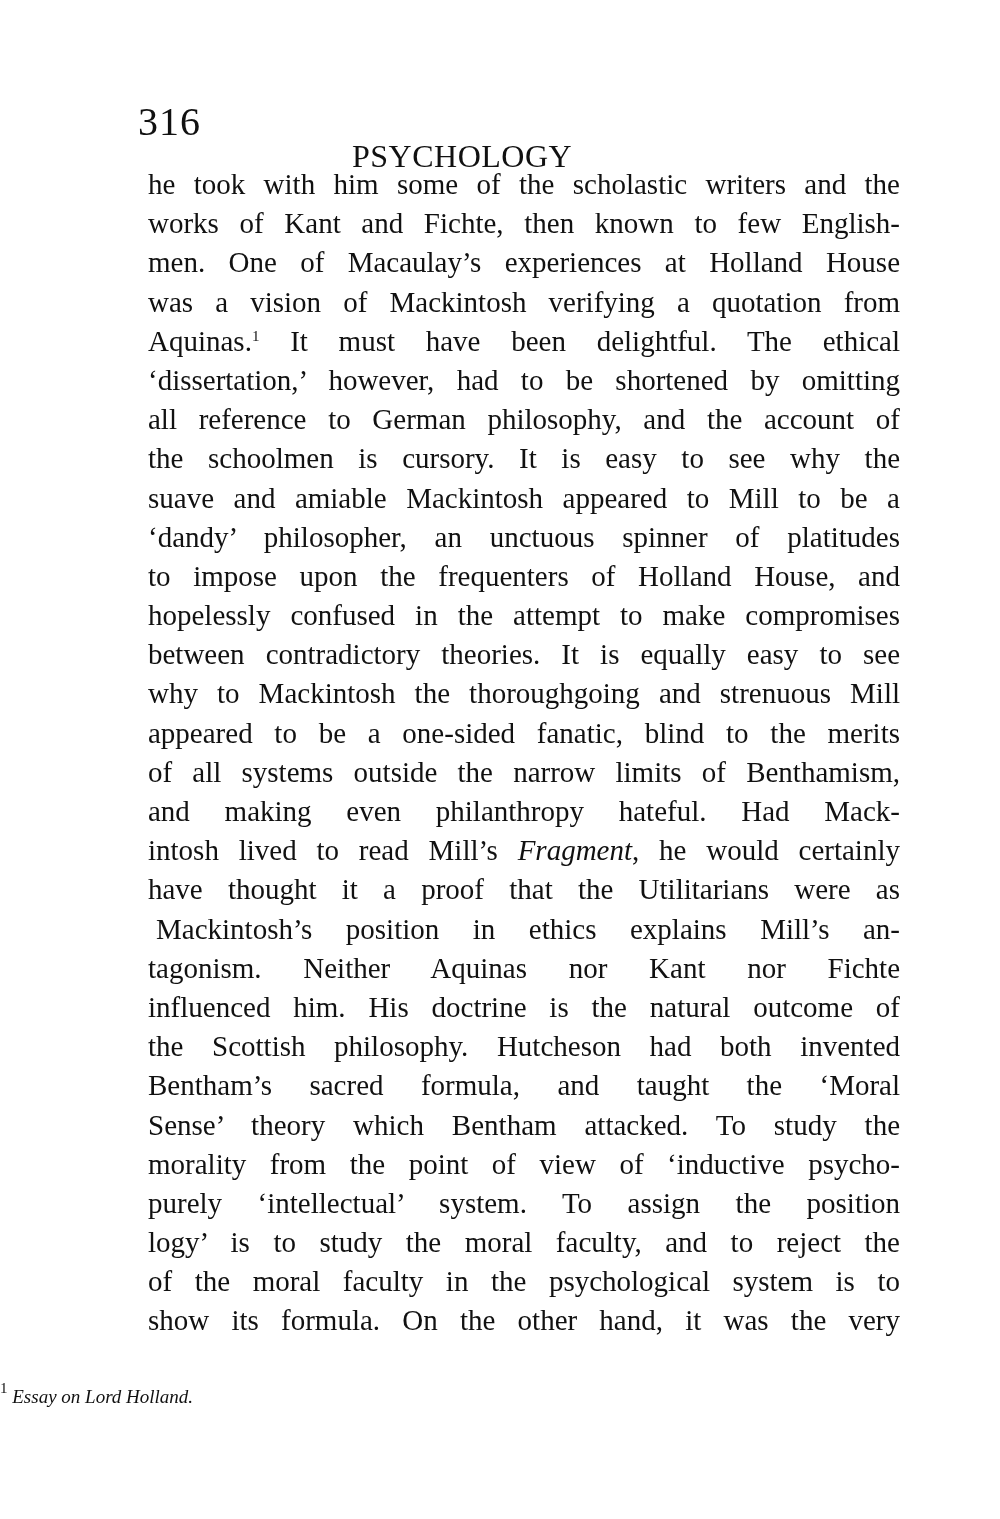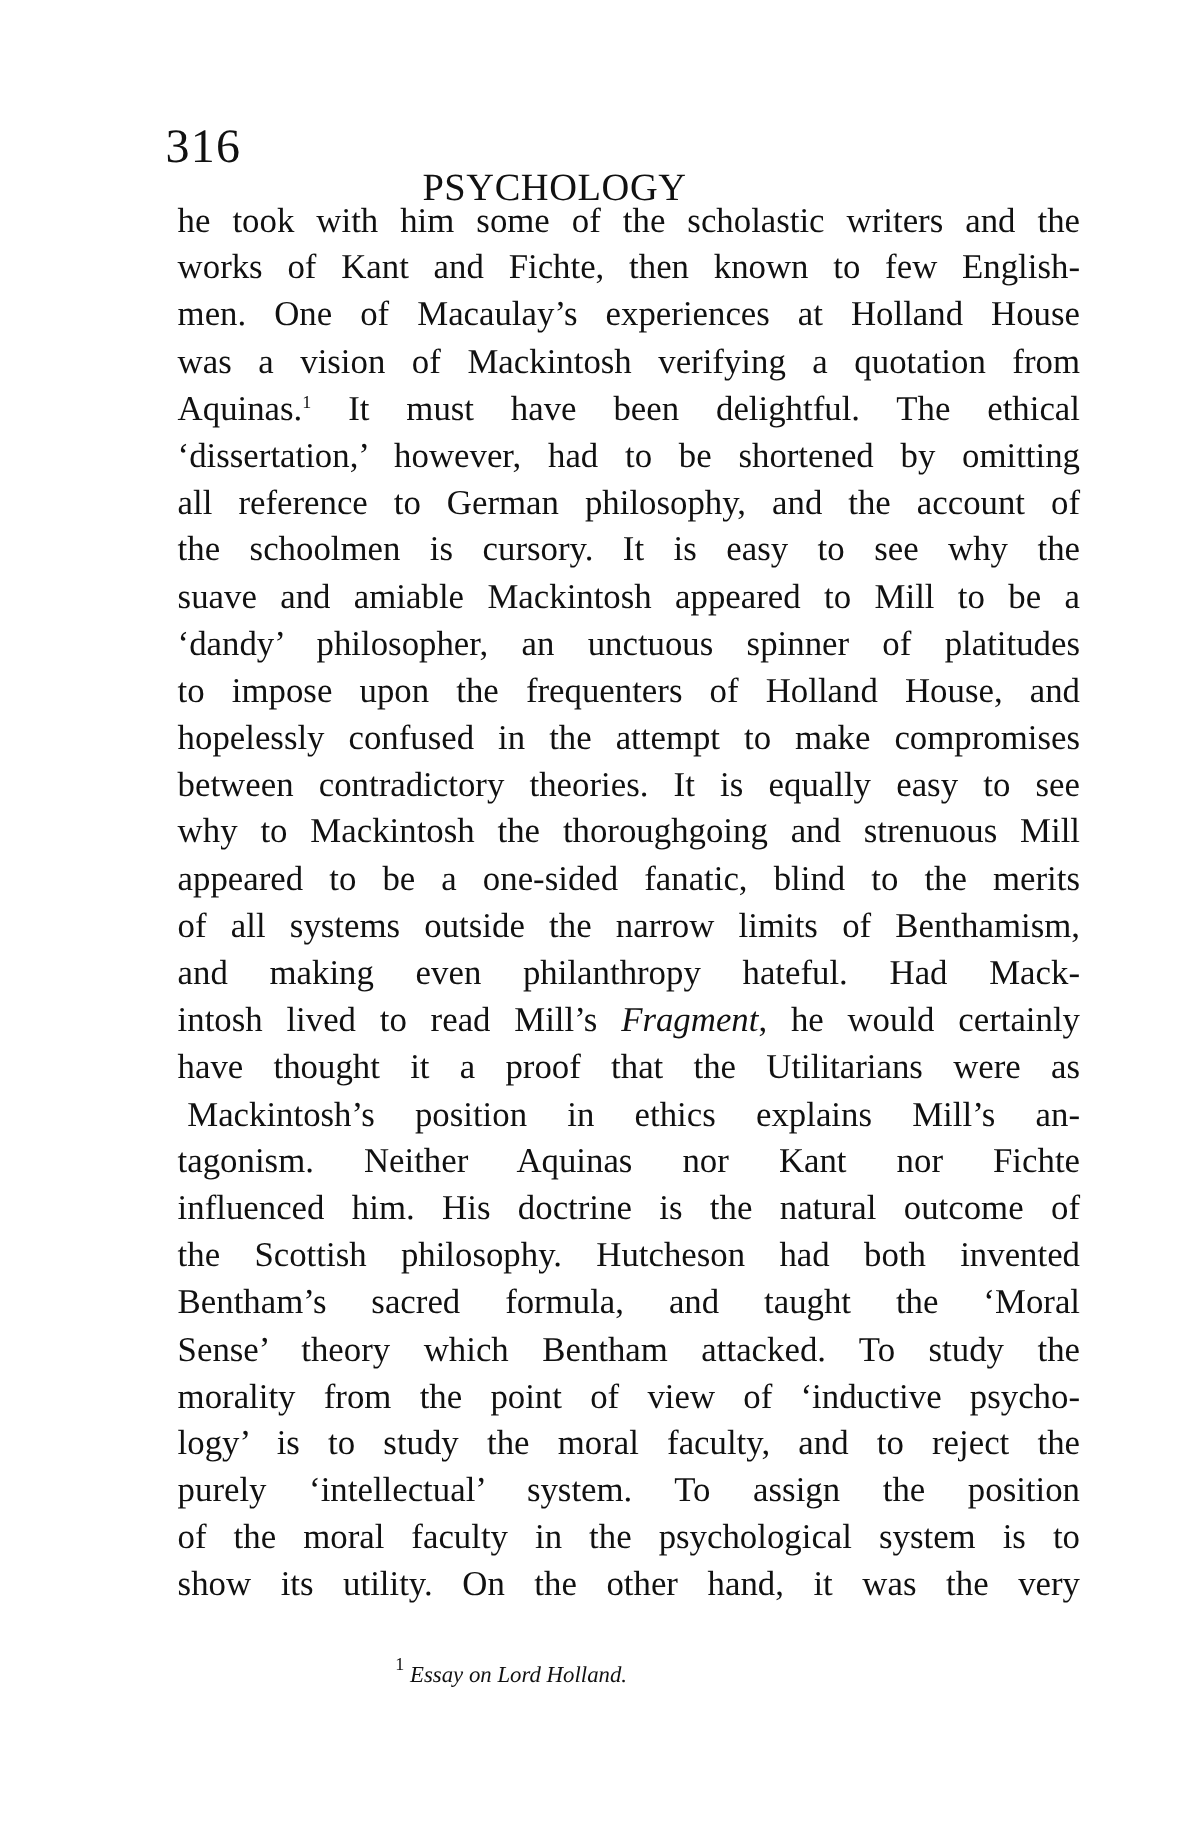--- a/index.html
+++ b/index.html
@@ -6,21 +6,21 @@
   body { width: 1000px; height: 1519px; position: relative; overflow: hidden;
          font-family: "Liberation Serif", "DejaVu Serif", serif; color: #111; }
   .header { position: absolute; top: 98px; left: 138px; width: 760px; height: 44px; }
   .page-number { position: absolute; left: 0; top: 0; font-size: 40px; letter-spacing: 1px; }
   .running-head { position: absolute; left: 214px; top: 0; font-size: 32px; letter-spacing: 0.5px; margin-top: 40px; }
   .body-text { position: absolute; top: 165px; left: 148px; width: 752px; }
   .line { height: 39.2px; line-height: 39.2px; font-size: 29px; white-space: nowrap;
           text-align: justify; text-align-last: justify; }
   .line.last { text-align-last: left; }
   .line.indent { padding-left: 8px; }
-  .footnote { position: absolute; top: 1386px; left: 0; width: 852px; text-align: center;
+  .footnote { position: absolute; top: 1386px; left: 0; width: 852px; text-align: left;
               font-size: 19px; font-style: italic; }
   sup.fn { font-size: 15px; font-style: normal; vertical-align: 10px; line-height: 0; }
   em { font-style: italic; }
 </style>
 </head>
 <body>
 
 <div class="header">
   <span class="page-number">316</span>
   <span class="running-head">PSYCHOLOGY</span>
@@ -53,23 +53,23 @@
     <div class="line">have thought it a proof that the Utilitarians were as</div>
   </div>
   <div>
     <div class="line indent">Mackintosh’s position in ethics explains Mill’s an-</div>
     <div class="line">tagonism. Neither Aquinas nor Kant nor Fichte</div>
     <div class="line">influenced him. His doctrine is the natural outcome of</div>
     <div class="line">the Scottish philosophy. Hutcheson had both invented</div>
     <div class="line">Bentham’s sacred formula, and taught the ‘Moral</div>
     <div class="line">Sense’ theory which Bentham attacked. To study the</div>
     <div class="line">morality from the point of view of ‘inductive psycho-</div>
+    <div class="line">purely ‘intellectual’ system. To assign the position</div>
     <div class="line">logy’ is to study the moral faculty, and to reject the</div>
-    <div class="line">purely ‘intellectual’ system. To assign the position</div>
     <div class="line">of the moral faculty in the psychological system is to</div>
-    <div class="line">show its utility. On the other hand, it was the very</div>
+    <div class="line">show its formula. On the other hand, it was the very</div>
   </div>
 </div>
 
 <div class="footnote">
   <sup class="fn">1</sup>
   <span>Essay on Lord Holland.</span>
 </div>
 
 </body></html>

